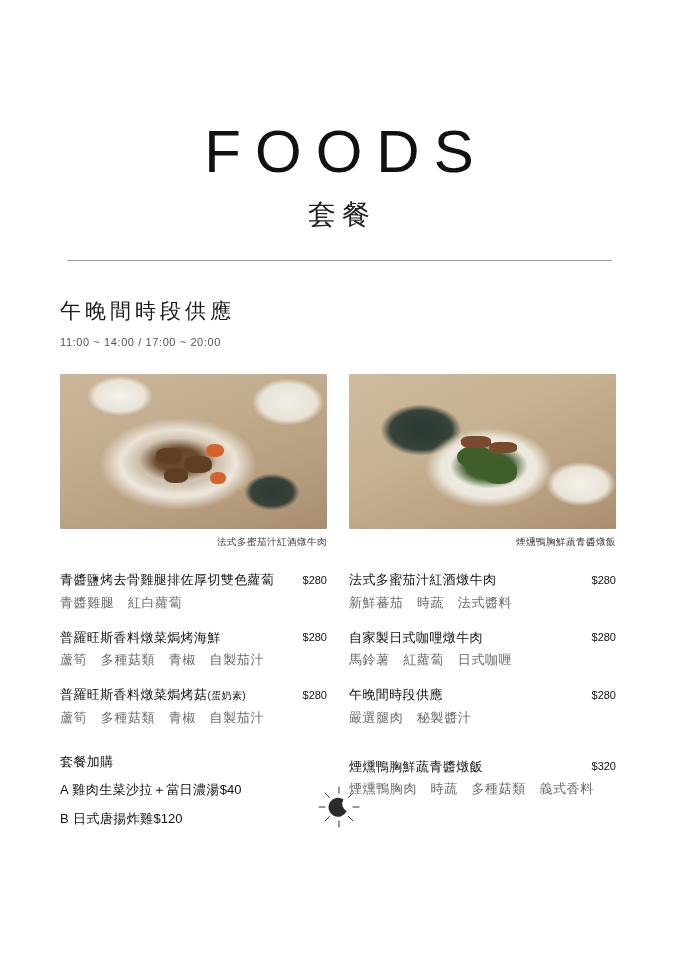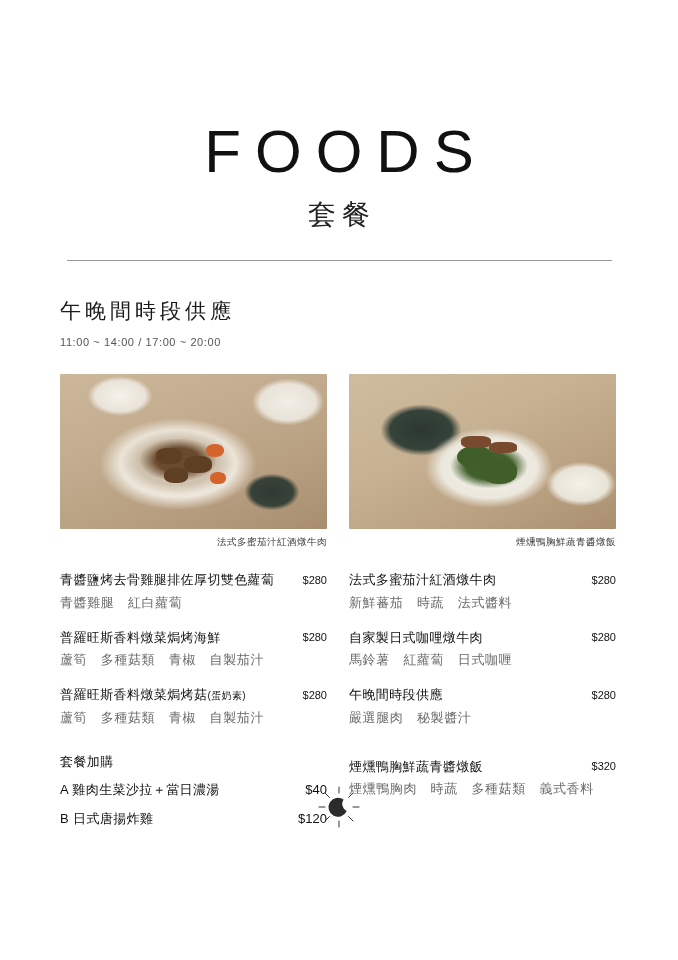--- a/index.html
+++ b/index.html
@@ -172,21 +172,21 @@
   .addon-heading {
     font-size: 13px;
     color: #111;
     letter-spacing: 0.4px;
     margin-top: 26px;
     margin-bottom: 10px;
   }
   .addon-row {
     display: flex;
     align-items: baseline;
-    justify-content: space-between;
+    justify-content: flex-start;
     margin-bottom: 11px;
   }
   .addon-name {
     font-size: 13px;
     color: #111;
     letter-spacing: 0.4px;
   }
   .addon-price {
     font-size: 13px;
     color: #111;

